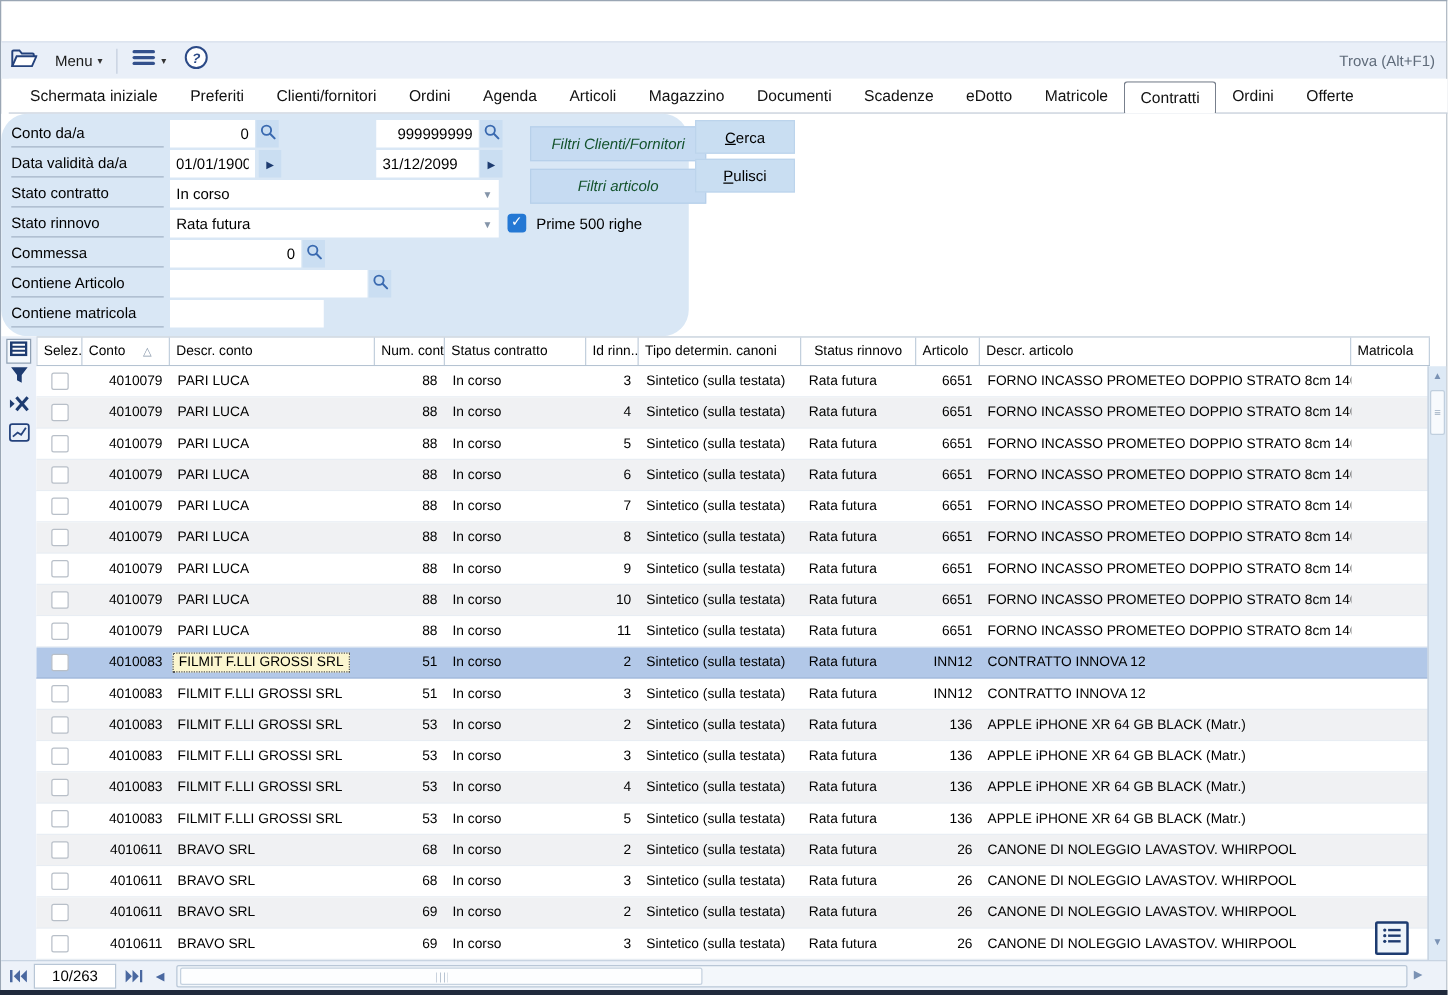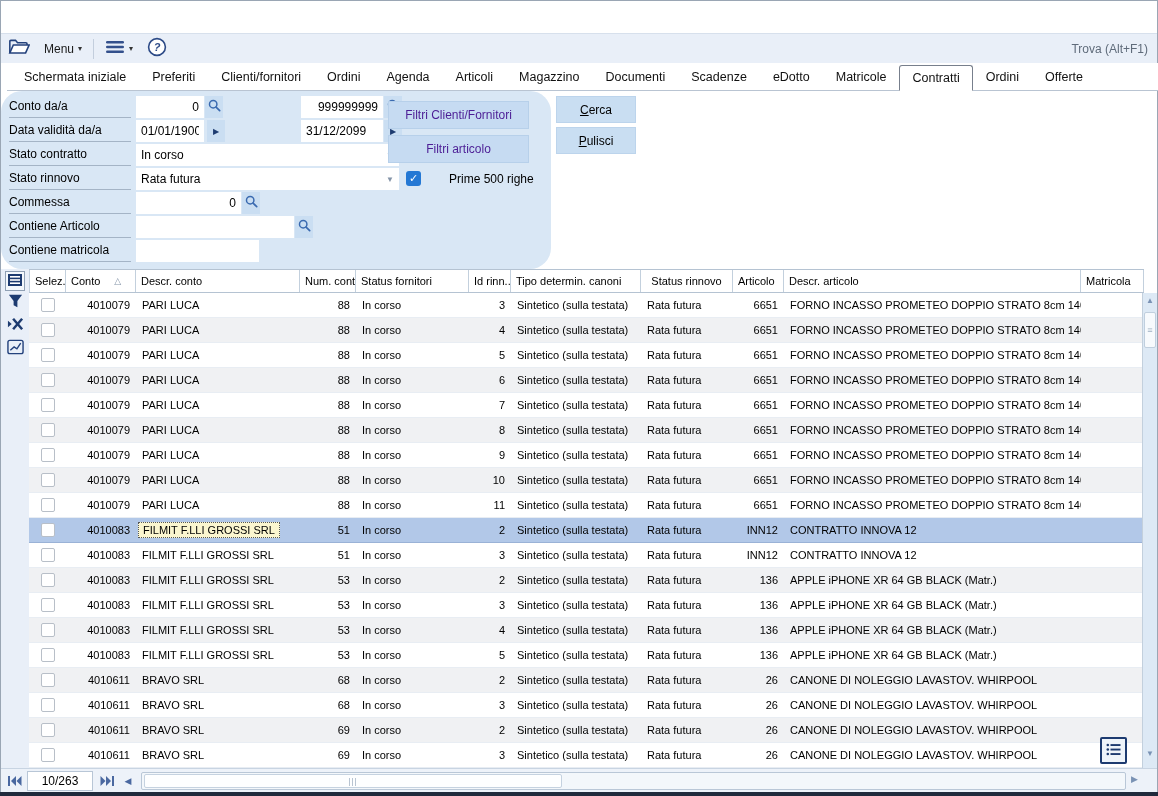--- a/index.html
+++ b/index.html
@@ -47,26 +47,26 @@
     font-size:12px; color:#000; border-bottom:1px solid #a4b4c6; }
   .fin { position:absolute; top:0; height:22px; border:none; background:#fff;
     font-size:12px; font-family:inherit; color:#000; padding:0 5px; outline:none; }
   .fin.num { text-align:right; }
   .sqbtn { position:absolute; top:0; width:18px; height:22px; background:#cadef2;
     border:none; display:flex; align-items:center; justify-content:center; padding:0; }
   .tri { font-size:8px; color:#1d3b70; }
   .fselect { position:absolute; left:135px; top:0; width:263px; height:22px; background:#fff;
     display:flex; align-items:center; font-size:12px; padding:0 5px; }
   .fselect .sel-caret { margin-left:auto; font-size:8px; color:#8494a8; }
-  .panel-btn { position:absolute; left:387px; width:141px; height:28px; background:#c6dbf2;
-    border:1px solid #b7d0ea; font-size:12px; font-family:inherit; color:#4c1d95; }
+  .panel-btn { position:absolute; left:423px; width:141px; height:28px; background:#c6dbf2;
+    border:1px solid #b7d0ea; font-size:12px; font-family:inherit; color:#14532d;font-style:italic; }
   .chkrow { position:absolute; left:405px; top:80px; display:flex; align-items:center; gap:8px; }
   .checkbox { width:15px; height:15px; background:#2478d4; border-radius:3px; color:#fff;
     font-size:11px; line-height:15px; text-align:center; }
-  .chklabel { font-size:12px; color:#000;margin-left:20px; }
+  .chklabel { font-size:12px; color:#000; }
   .action-btn { position:absolute; width:80px; height:27px; background:#c9def2;
     border:1px solid #bcd4ec; font-size:12px; font-family:inherit; color:#000; }
 
   
   .table-area { position:absolute; left:0; top:268px; width:100%; height:499px; background:#fff; }
   .icon-rail { position:absolute; left:0; top:0; width:28px; height:100%; background:#e9eff8;
     display:flex; flex-direction:column; align-items:center; }
   .rail-btn { width:24px; height:23px; display:flex; align-items:center; justify-content:center; }
   .rail-box { width:20px; height:20px; margin-top:2px; border:1px solid #8fa0b4; background:#f4f8fc;
     display:flex; align-items:center; justify-content:center; }
@@ -301,21 +301,21 @@
             <span>Conto</span>
             <span class="sort">△</span>
           </div>
           <div class="hcell" style="width: 164px;">
             <span>Descr. conto</span>
           </div>
           <div class="hcell" style="width: 56px;">
             <span>Num. contr...</span>
           </div>
           <div class="hcell" style="width: 113px;">
-            <span>Status fornitori</span>
+            <span>Status contratto</span>
           </div>
           <div class="hcell" style="width: 42px;">
             <span>Id rinn...</span>
           </div>
           <div class="hcell" style="width: 130px;">
             <span>Tipo determin. canoni</span>
           </div>
           <div class="hcell" style="width: 92px; justify-content: center;">
             <span>Status rinnovo</span>
           </div>

